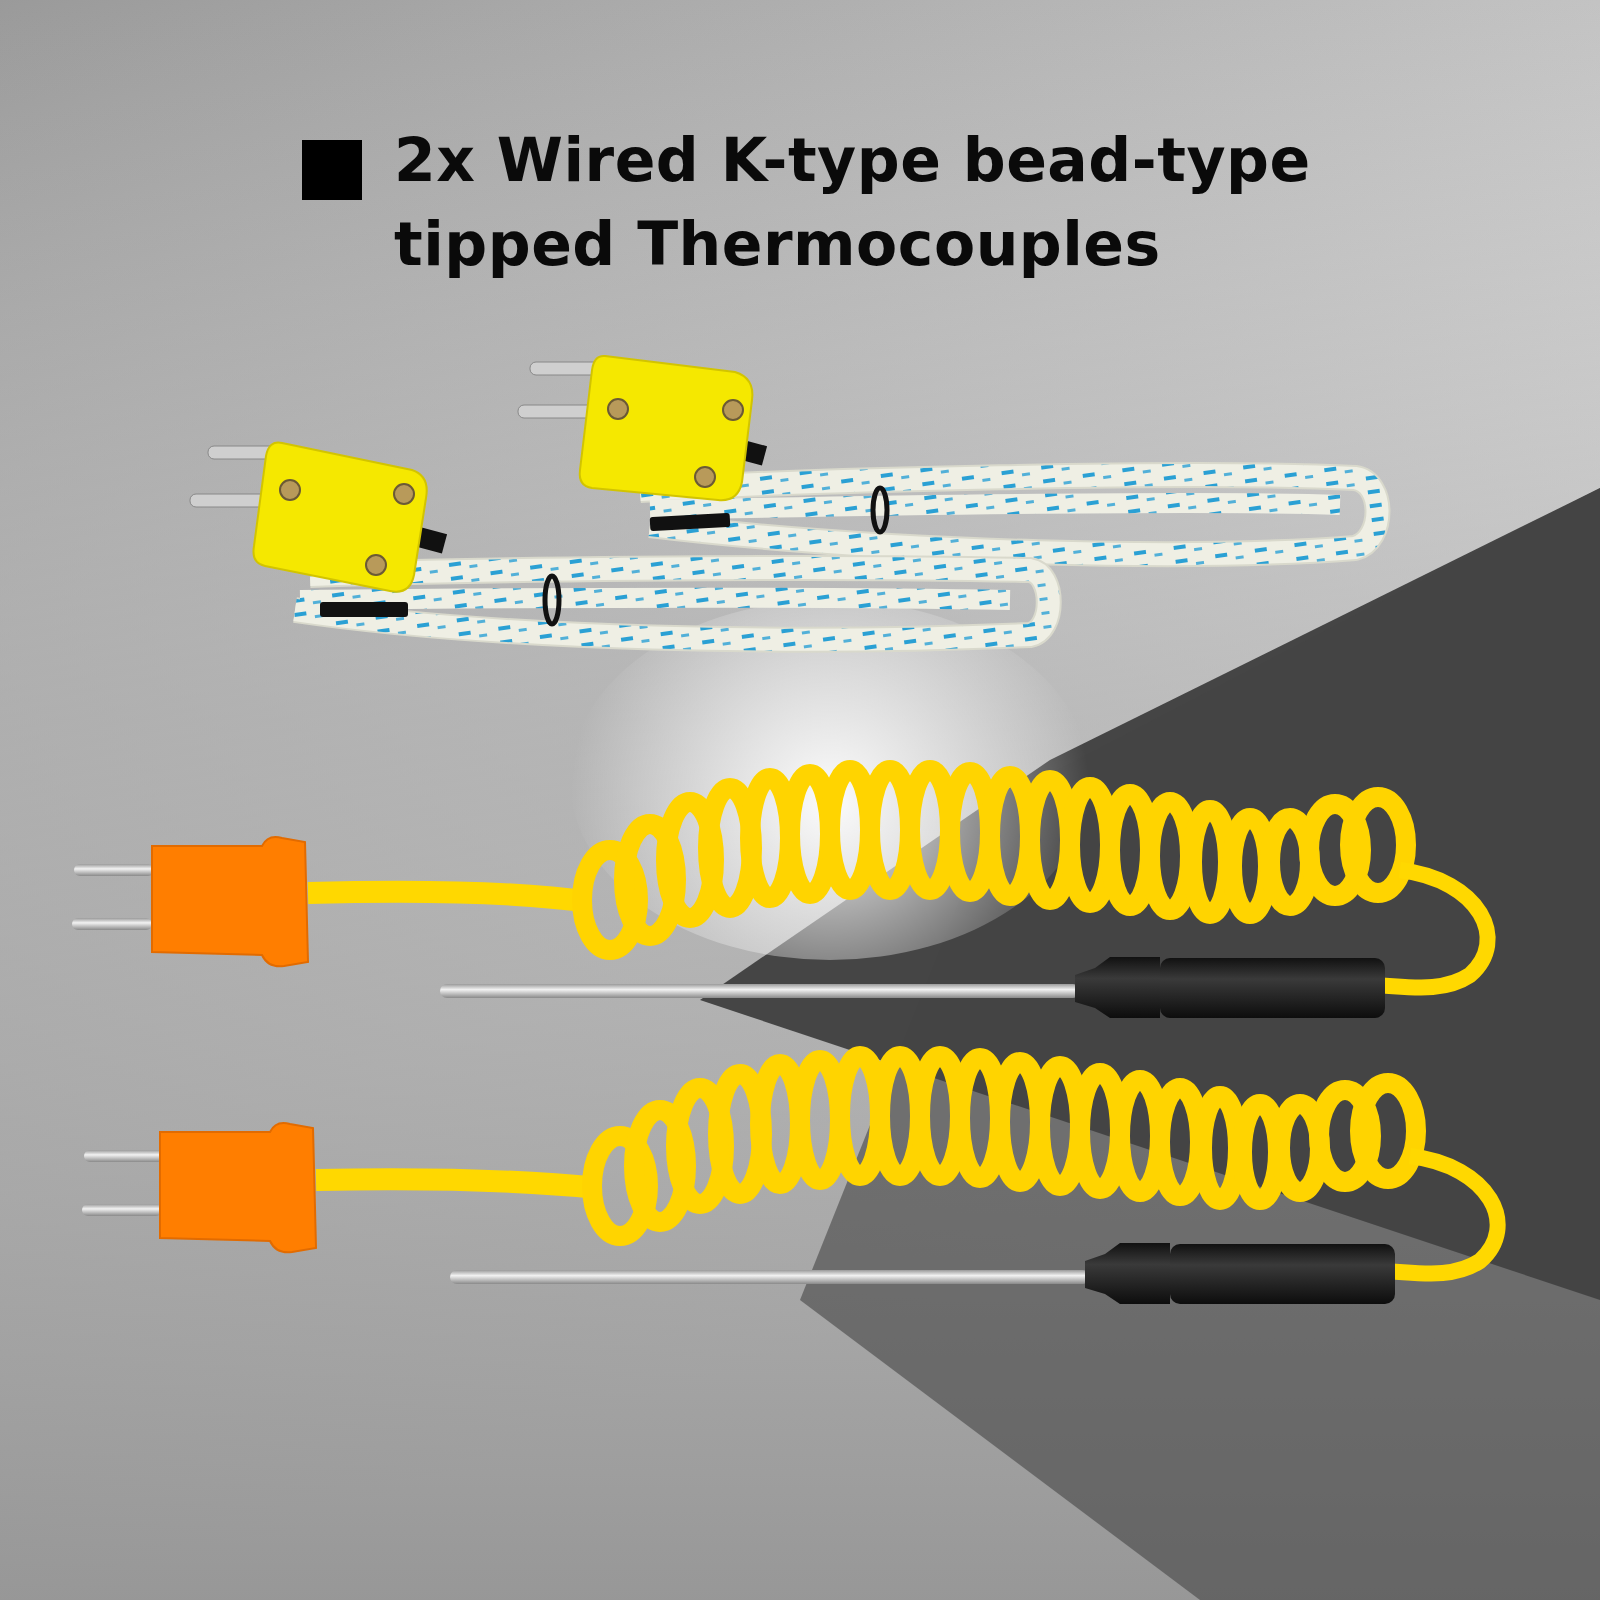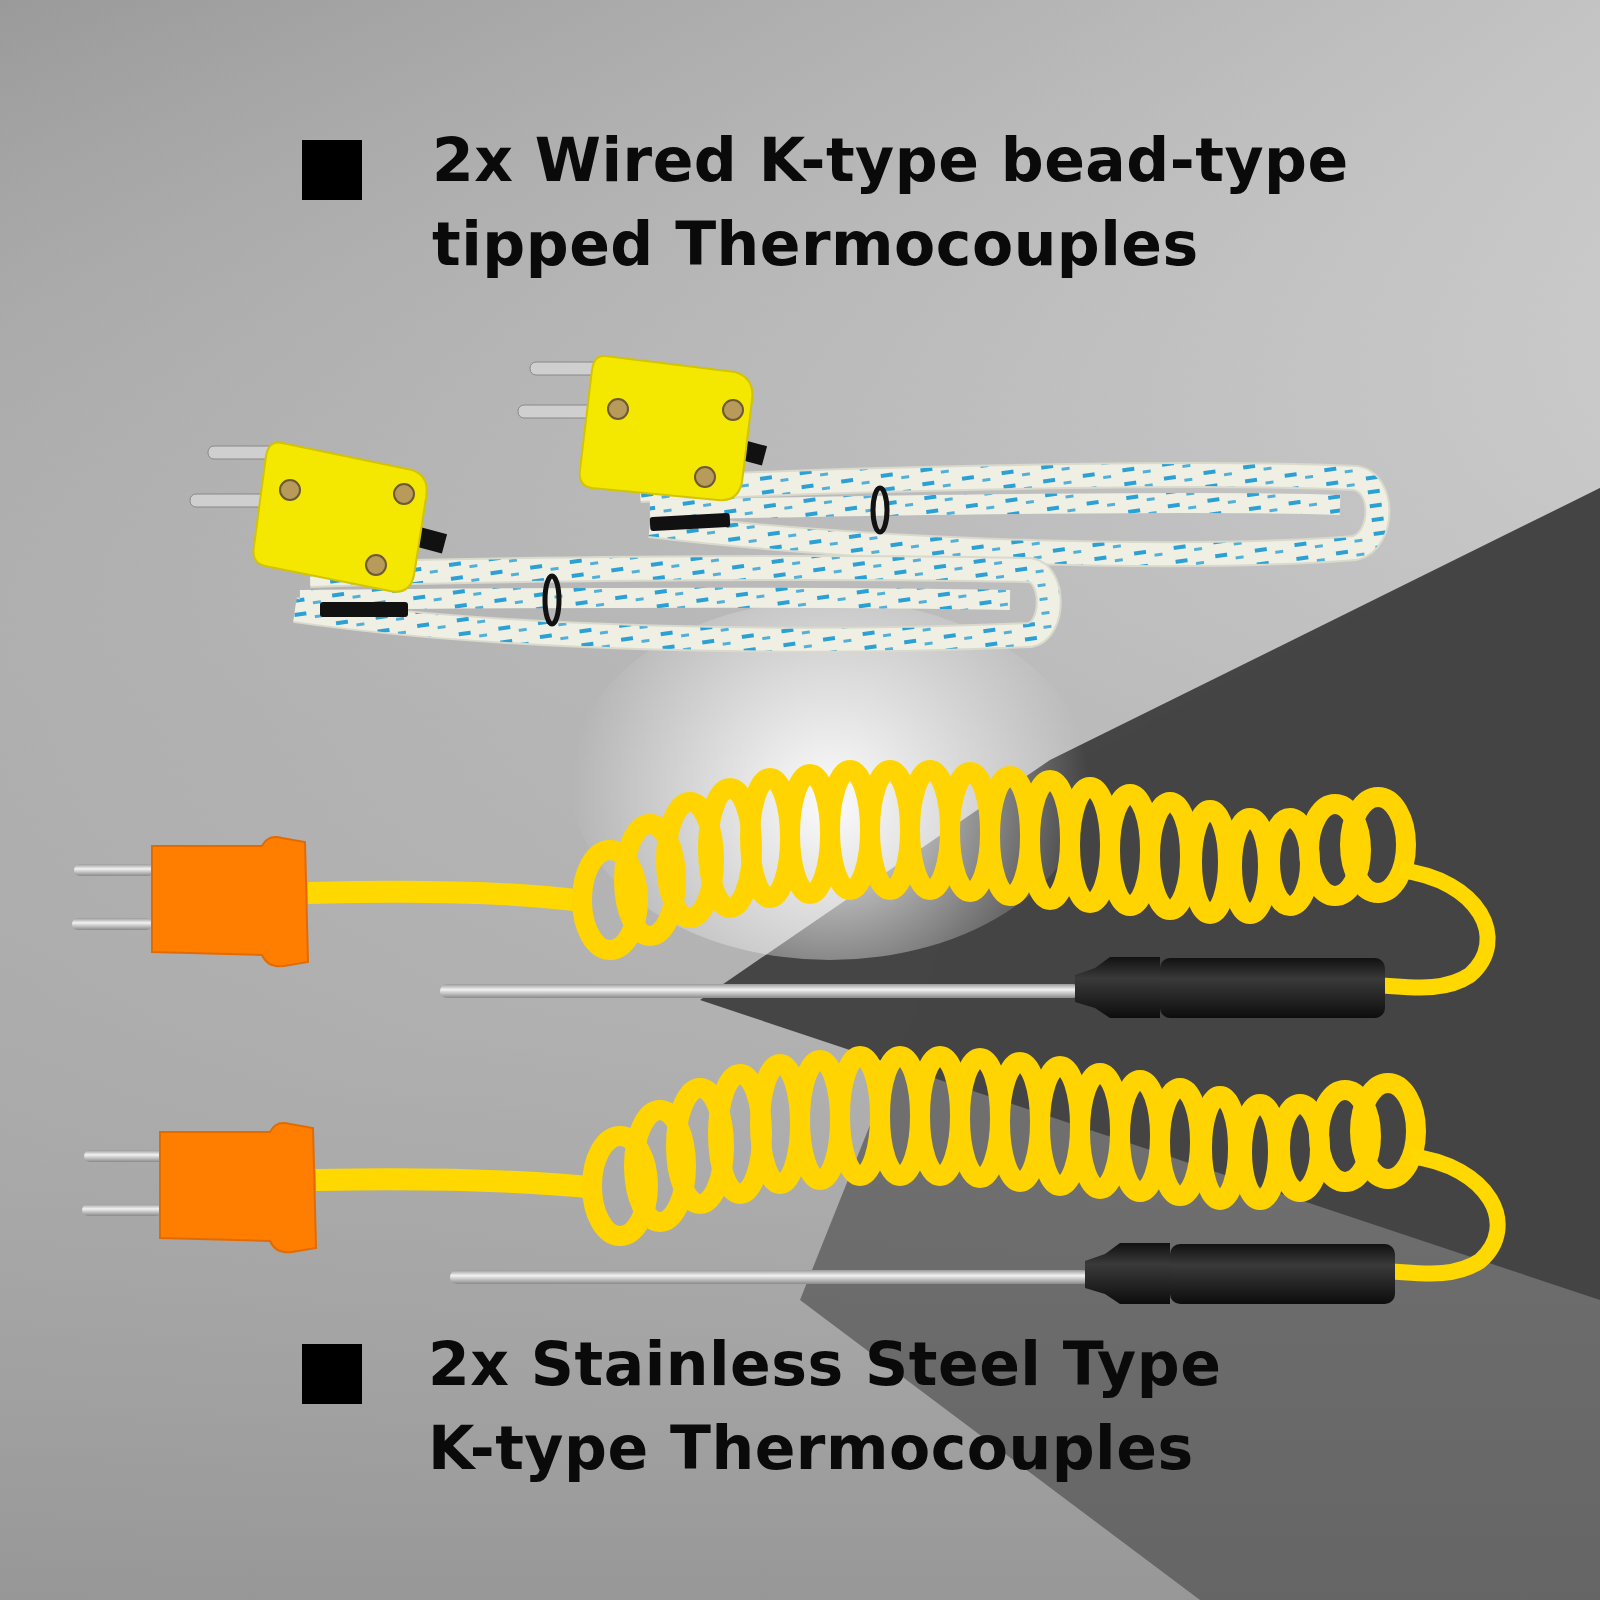--- a/index.html
+++ b/index.html
@@ -2,21 +2,21 @@
 <html><head>
 <meta charset="utf-8">
 <style>
   html,body{margin:0;padding:0;}
   body{width:1600px;height:1600px;overflow:hidden;font-family:"DejaVu Sans","Liberation Sans",sans-serif;}
   #canvas{position:relative;width:1600px;height:1600px;overflow:hidden;
     background:linear-gradient(160deg,#9a9a9a 0%,#c8c8c8 30%,#eeeeee 55%,#ffffff 75%,#ffffff 100%);}
   #bg-lower{position:absolute;left:0;top:0;width:1600px;height:1600px;
     background:linear-gradient(180deg,rgba(150,150,150,0) 0%,rgba(150,150,150,0.55) 45%,rgba(140,140,140,0.9) 100%);}
   #dark-wedge{position:absolute;left:0;top:0;width:1600px;height:1600px;}
-  .caption{position:absolute;display:flex;align-items:flex-start;color:#0a0a0a;font-weight:bold;gap:38px;}
+  .caption{position:absolute;display:flex;align-items:flex-start;color:#0a0a0a;font-weight:bold;}
   .caption .bullet{width:60px;height:60px;background:#000;flex:none;margin-top:22px;}
   .caption .text{margin-left:32px;font-size:60px;line-height:84px;letter-spacing:0.5px;white-space:pre-line;}
   #caption-top{left:302px;top:118px;}
   #caption-bottom{left:302px;top:1322px;}
   #caption-bottom .text{margin-left:28px;}
   svg.layer{position:absolute;left:0;top:0;}
 </style>
 </head>
 <body>
 
@@ -162,18 +162,13 @@
         <ellipse cx="1345" cy="1136" rx="26" ry="46"></ellipse>
         <ellipse cx="1388" cy="1131" rx="28" ry="48"></ellipse>
       </g>
       <path d="M1410,1156 C1490,1166 1520,1226 1480,1261 C1450,1281 1410,1271 1380,1271" fill="none" stroke="#ffd800" stroke-width="16"></path>
       <rect x="450" y="1270" width="640" height="14" rx="7" fill="url(#steel)"></rect>
       <path d="M1085,1261 L1105,1254 L1120,1243 L1170,1243 L1170,1304 L1120,1304 L1105,1294 L1085,1288 Z" fill="url(#handle)"></path>
       <rect x="1170" y="1244" width="225" height="60" rx="10" fill="url(#handle)"></rect>
     </g>
   </svg>
 
-  <div id="caption-bottom" class="caption">
-    <div class="bullet"></div>
-    <div class="text">2x Stainless Steel Type
- K-type Thermocouples</div>
-  </div>
 </div>
 
 </body></html>

